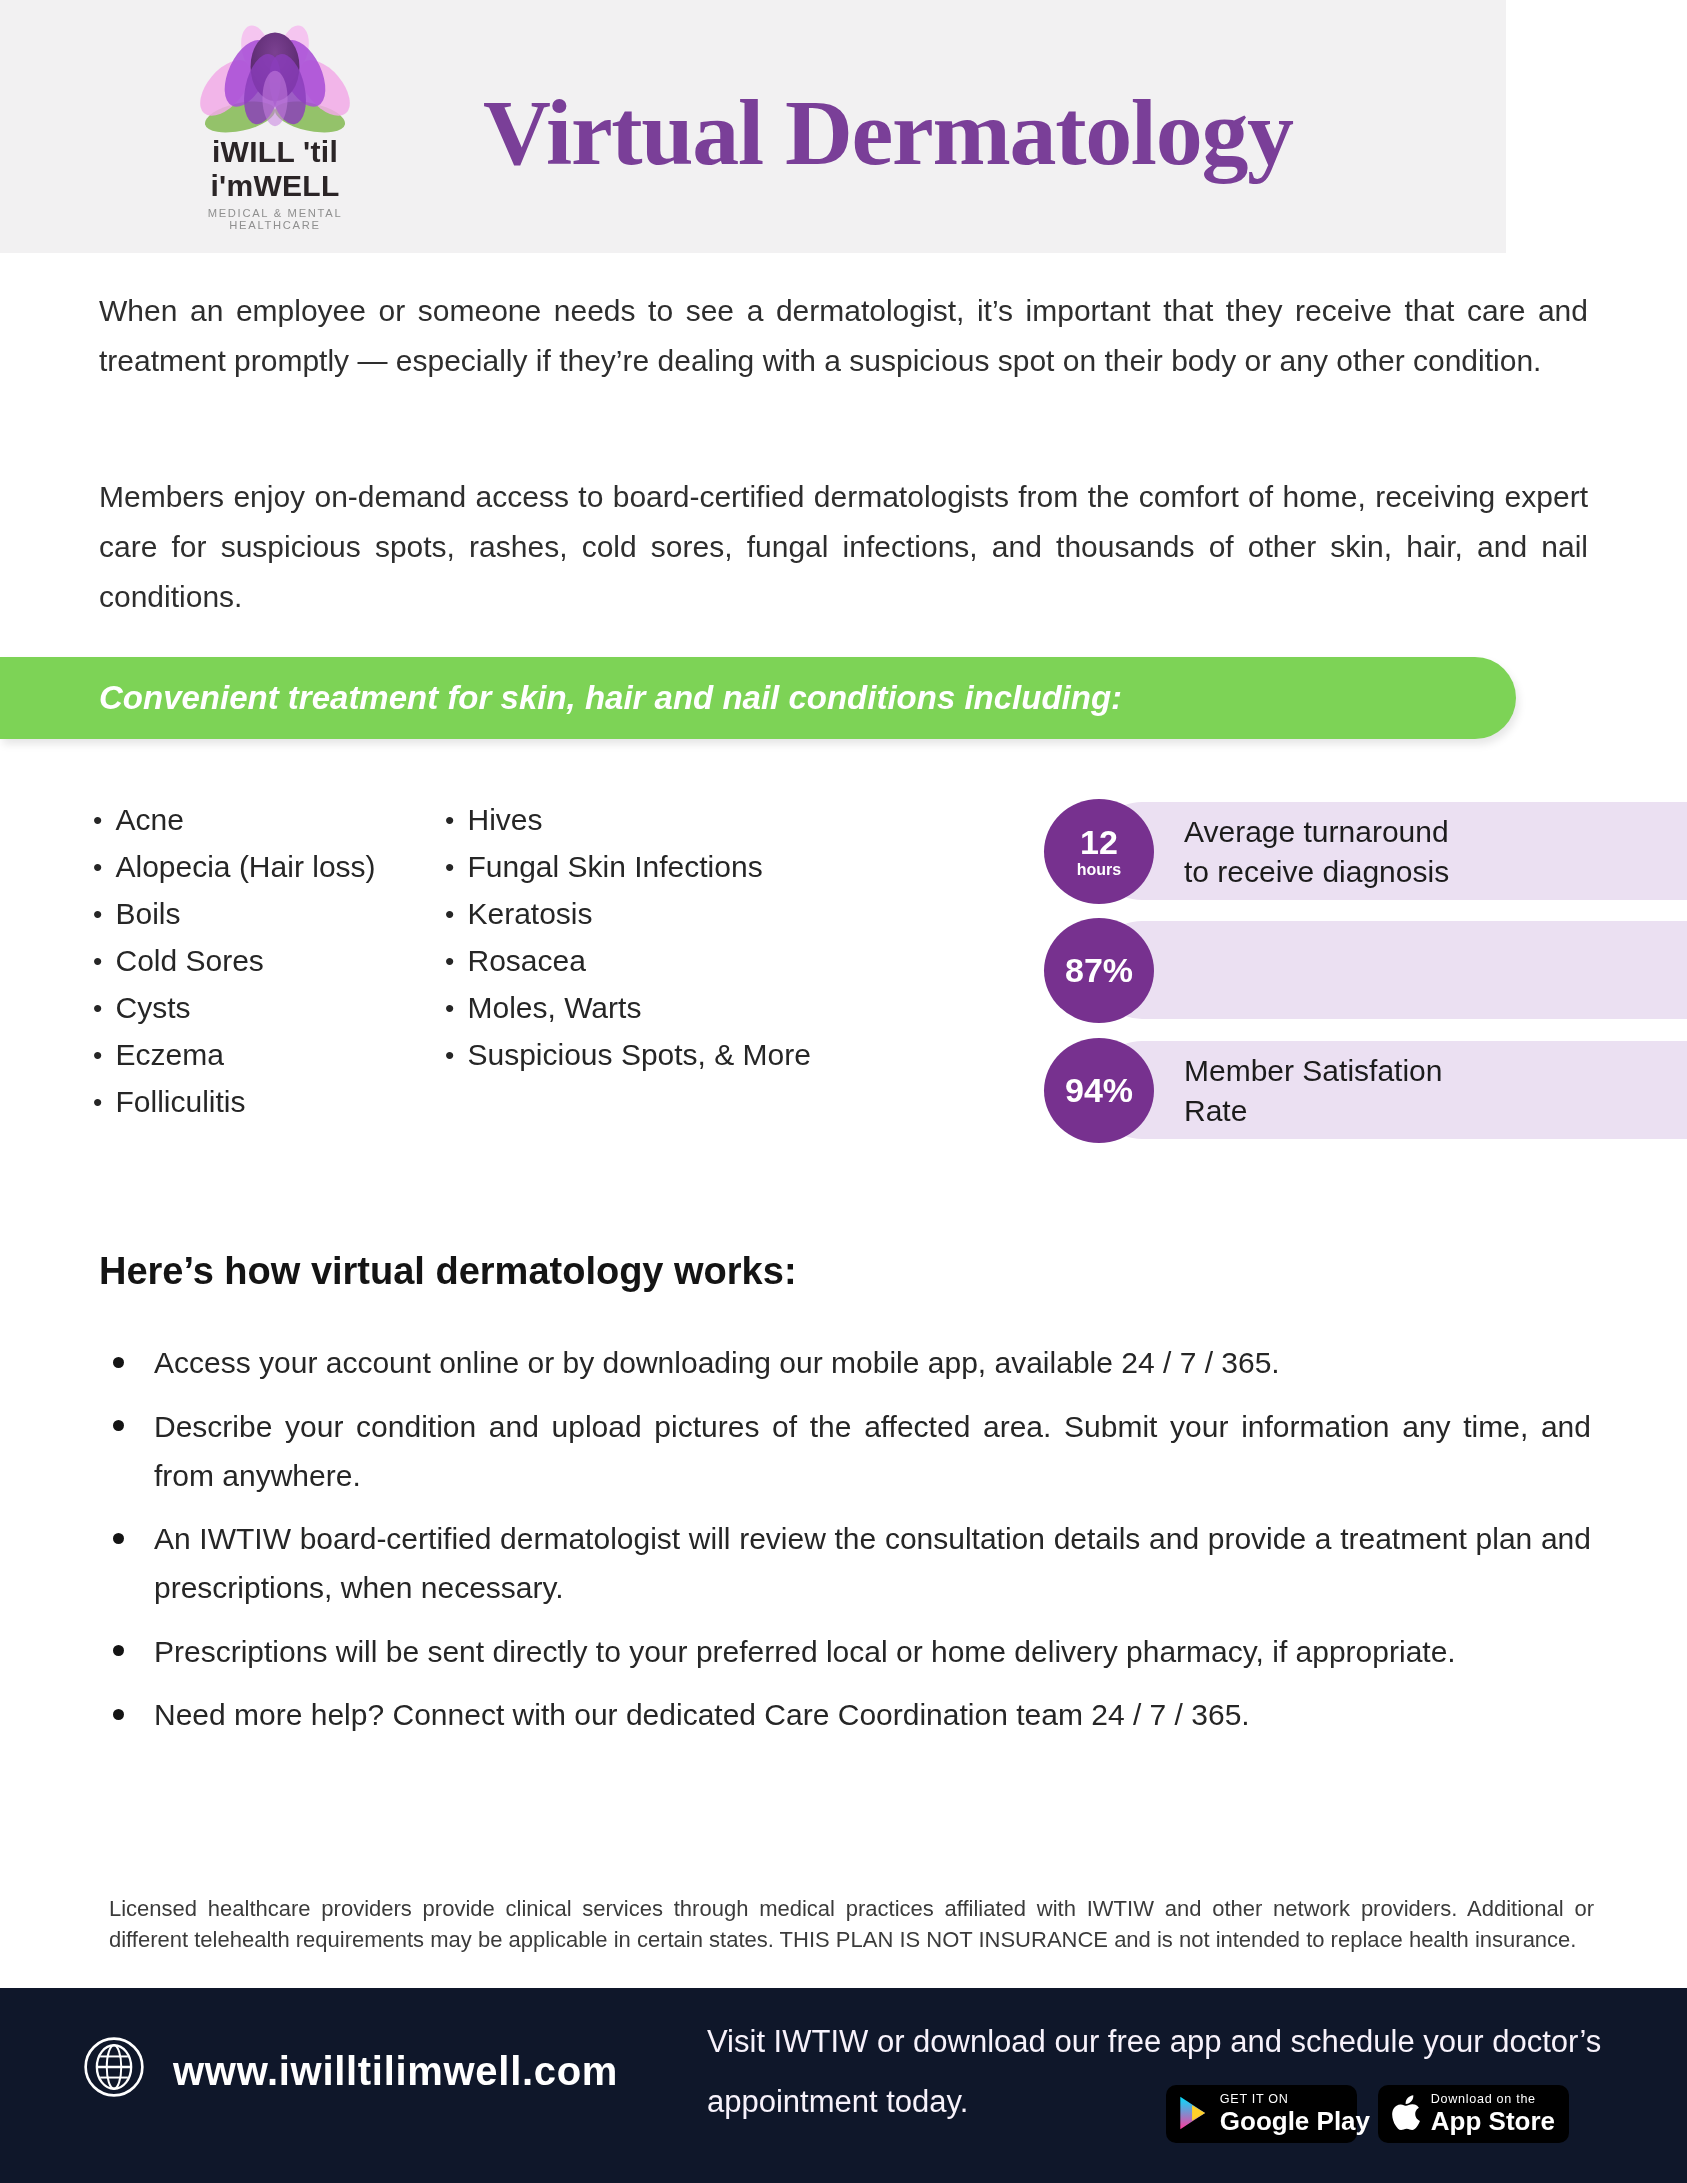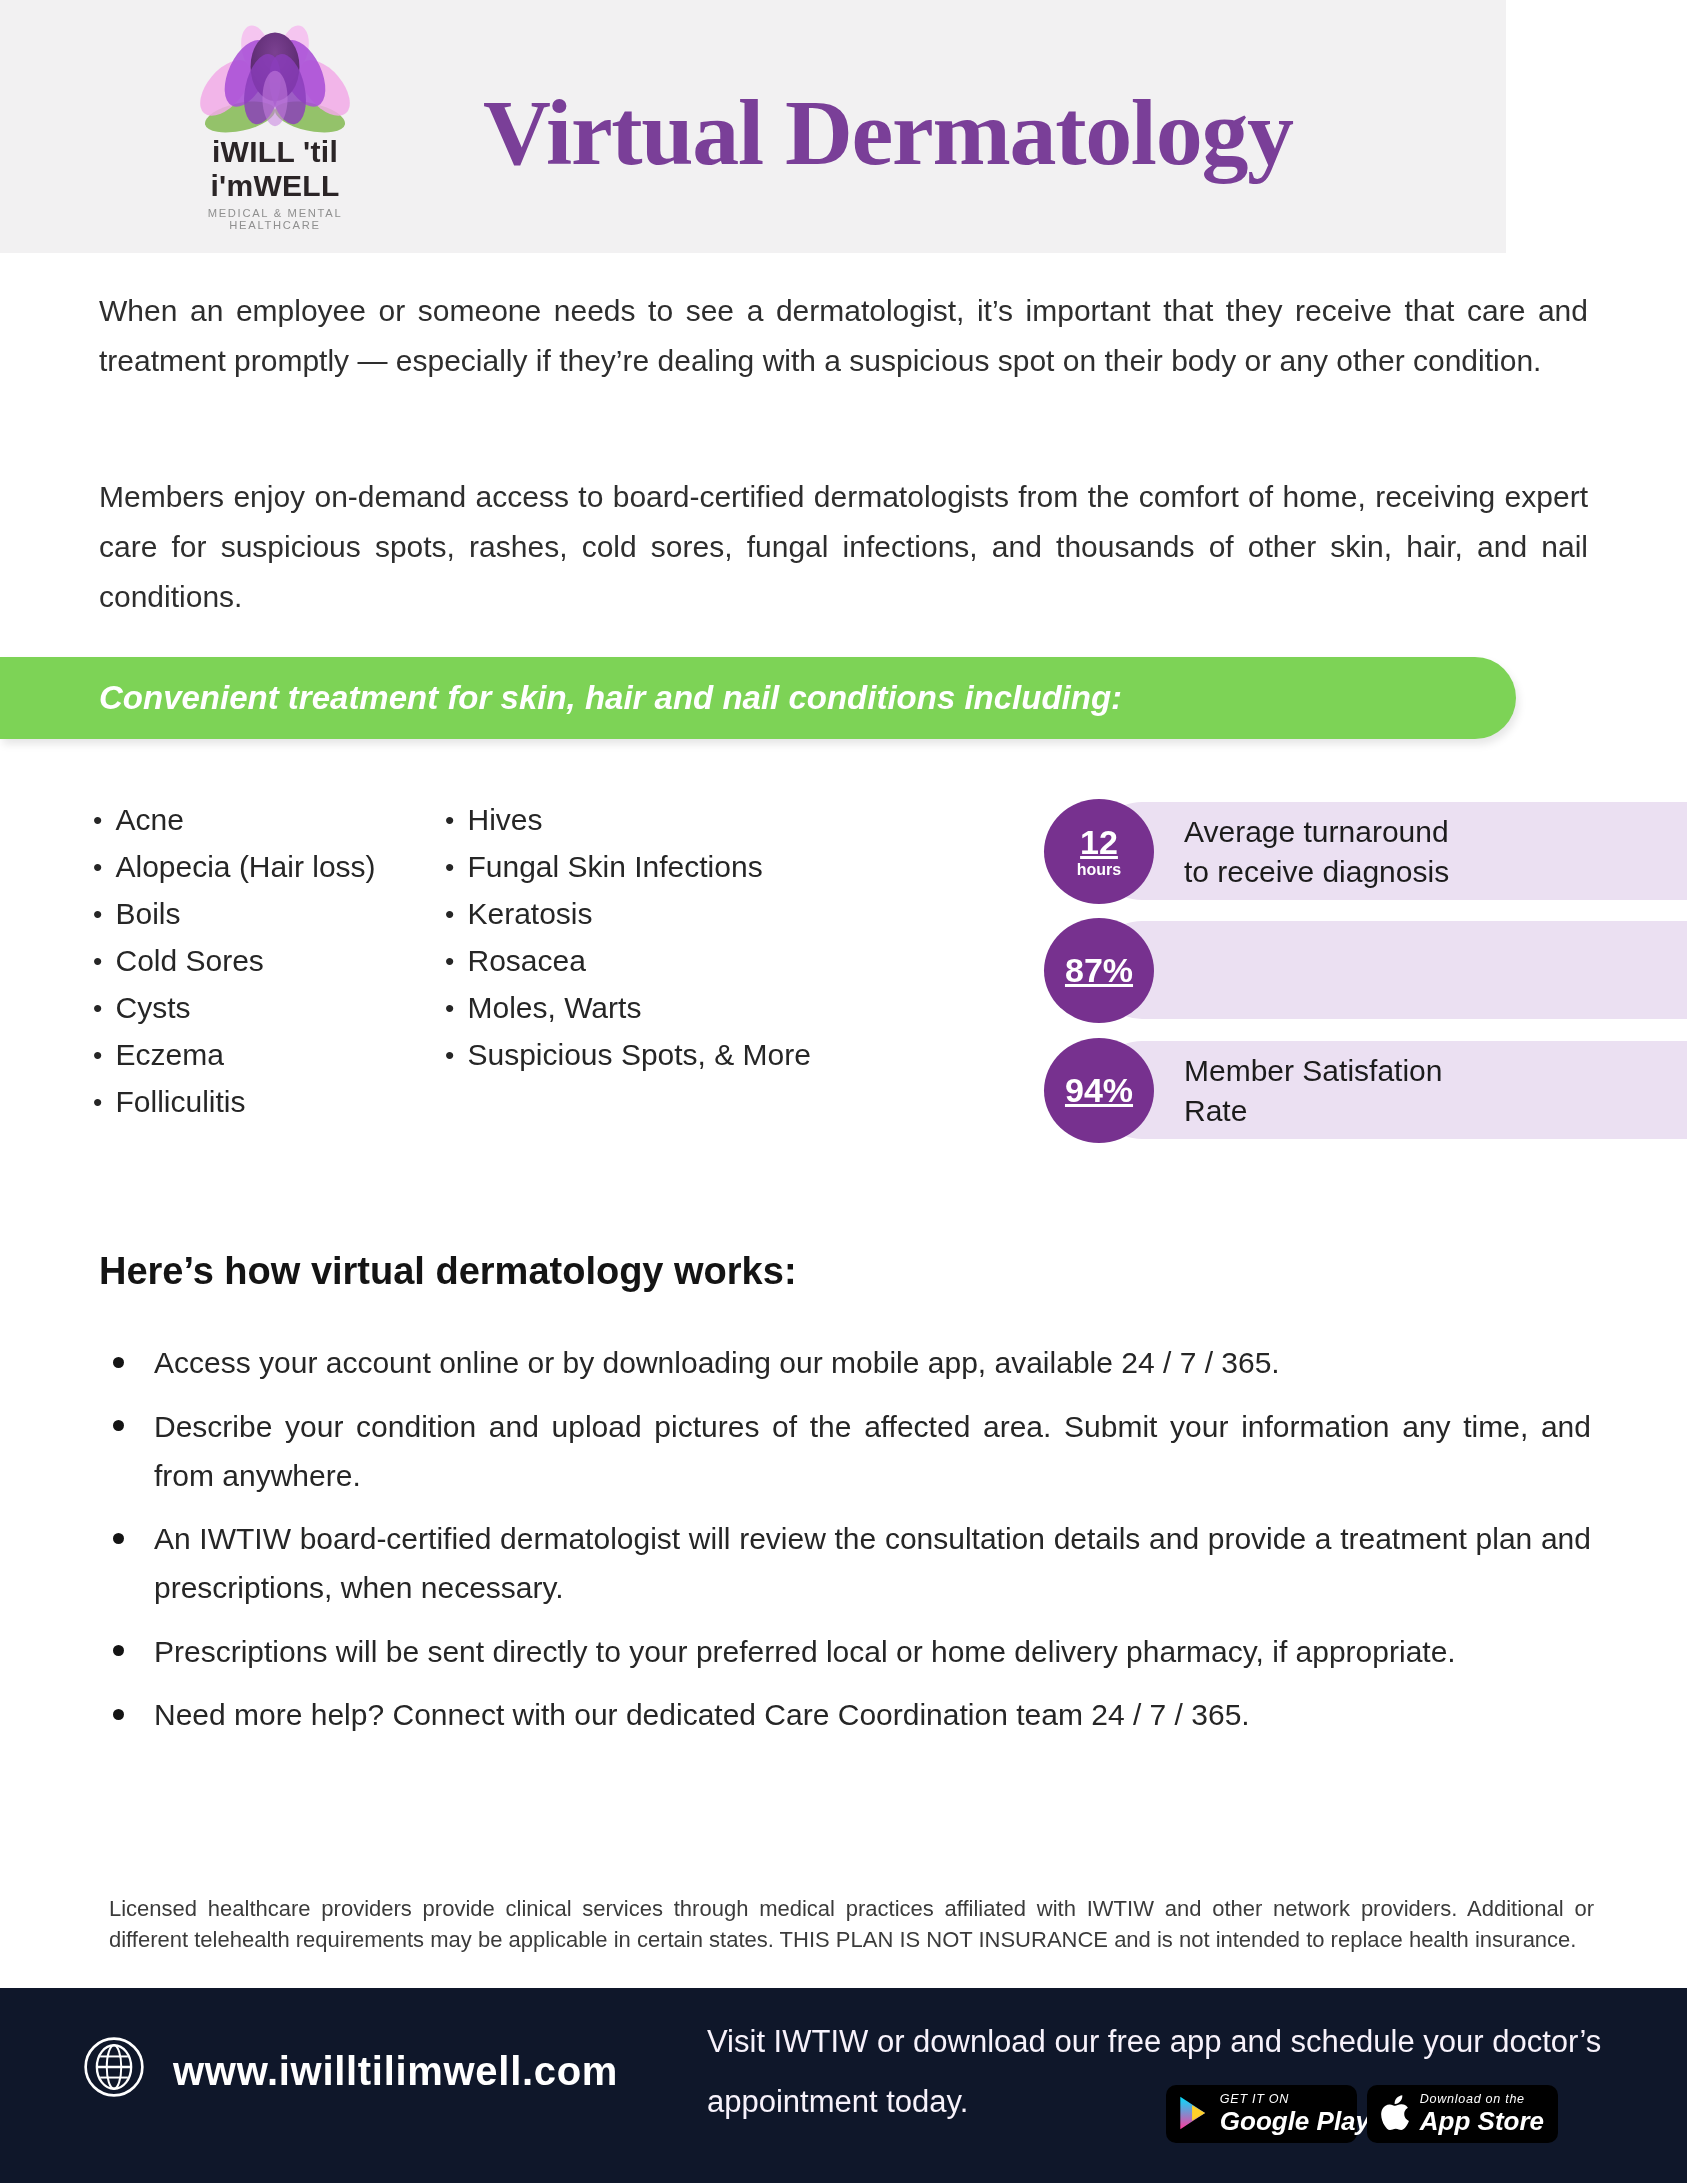--- a/index.html
+++ b/index.html
@@ -43,40 +43,40 @@
   
   .stats { position:absolute; left:1044px; top:799px; width:643px; height:347px; }
   .stat-row { position:absolute; left:0; width:643px; height:106px; }
   .stat-row-0 { top:0; } .stat-row-1 { top:119px; } .stat-row-2 { top:239px; }
   .stat-pill { position:absolute; left:49px; top:3.3px; width:594px; height:98px; border-radius:49px 0 0 49px; }
   .stat-circle {
     position:absolute; left:0; top:0; width:110px; height:105px; border-radius:50%;
     display:flex; flex-direction:column; align-items:center; justify-content:center;
     color:#ffffff; z-index:2; font-weight:bold;
   }
-  .stat-value { font-size:34px; font-weight:bold; line-height:1.05;text-decoration:underline; }
+  .stat-value { font-size:34px; font-weight:bold; line-height:1.05; }
   .stat-unit { font-size:16px; font-weight:bold; line-height:1.1; }
   .stat-unit:empty { display:none; }
   .stat-text { position:absolute; left:140px; top:50%; transform:translateY(-50%); font-size:30px; line-height:40px; color:#1c1c1c; }
 
   
   .works-heading { position:absolute; left:99px; top:1250px; font-size:38px; font-weight:bold; color:#141414; }
   .works-list { position:absolute; left:106px; top:1338px; width:1485px; list-style:none; }
   .works-list li { position:relative; padding-left:48px; font-size:30px; line-height:49px; margin-bottom:14.6px; text-align:justify; color:#262626; }
   .works-list li::before { content:""; position:absolute; left:6.6px; top:18.5px; width:11.2px; height:11.2px; border-radius:50%; background:#141414; }
 
   
   .disclaimer { position:absolute; left:109px; top:1893px; width:1485px; font-size:22px; line-height:31px; text-align:justify; color:#3b3b3b; }
 
   
   .footer { position:absolute; left:0; top:1988px; width:1687px; height:195px; }
   .globe-wrap { position:absolute; left:83px; top:48px; }
   .footer-website { position:absolute; left:173px; top:61px; font-size:40px; font-weight:bold; color:#ffffff; letter-spacing:0.7px; }
   .footer-cta { position:absolute; left:707px; top:24px; width:916px; font-size:31px; line-height:60px; color:#f7f2fb; }
-  .badges { position:absolute; left:1166px; top:97px; display:flex; gap:10px;font-style:italic; }
+  .badges { position:absolute; left:1166px; top:97px; display:flex; gap:21px; }
   .store-badge {
     width:191px; height:58px; background:#000000; border-radius:10px; color:#ffffff;
     display:flex; align-items:center; padding:0 13.2px; gap:10.6px; cursor:pointer;
   }
   .badge-text { display:flex; flex-direction:column; justify-content:center; }
   .badge-small { font-size:12.6px; letter-spacing:0.7px; line-height:1.15; }
   .badge-big { font-size:26px; font-weight:bold; line-height:1.1; white-space:nowrap; }
 </style>
 </head>
 <body>

